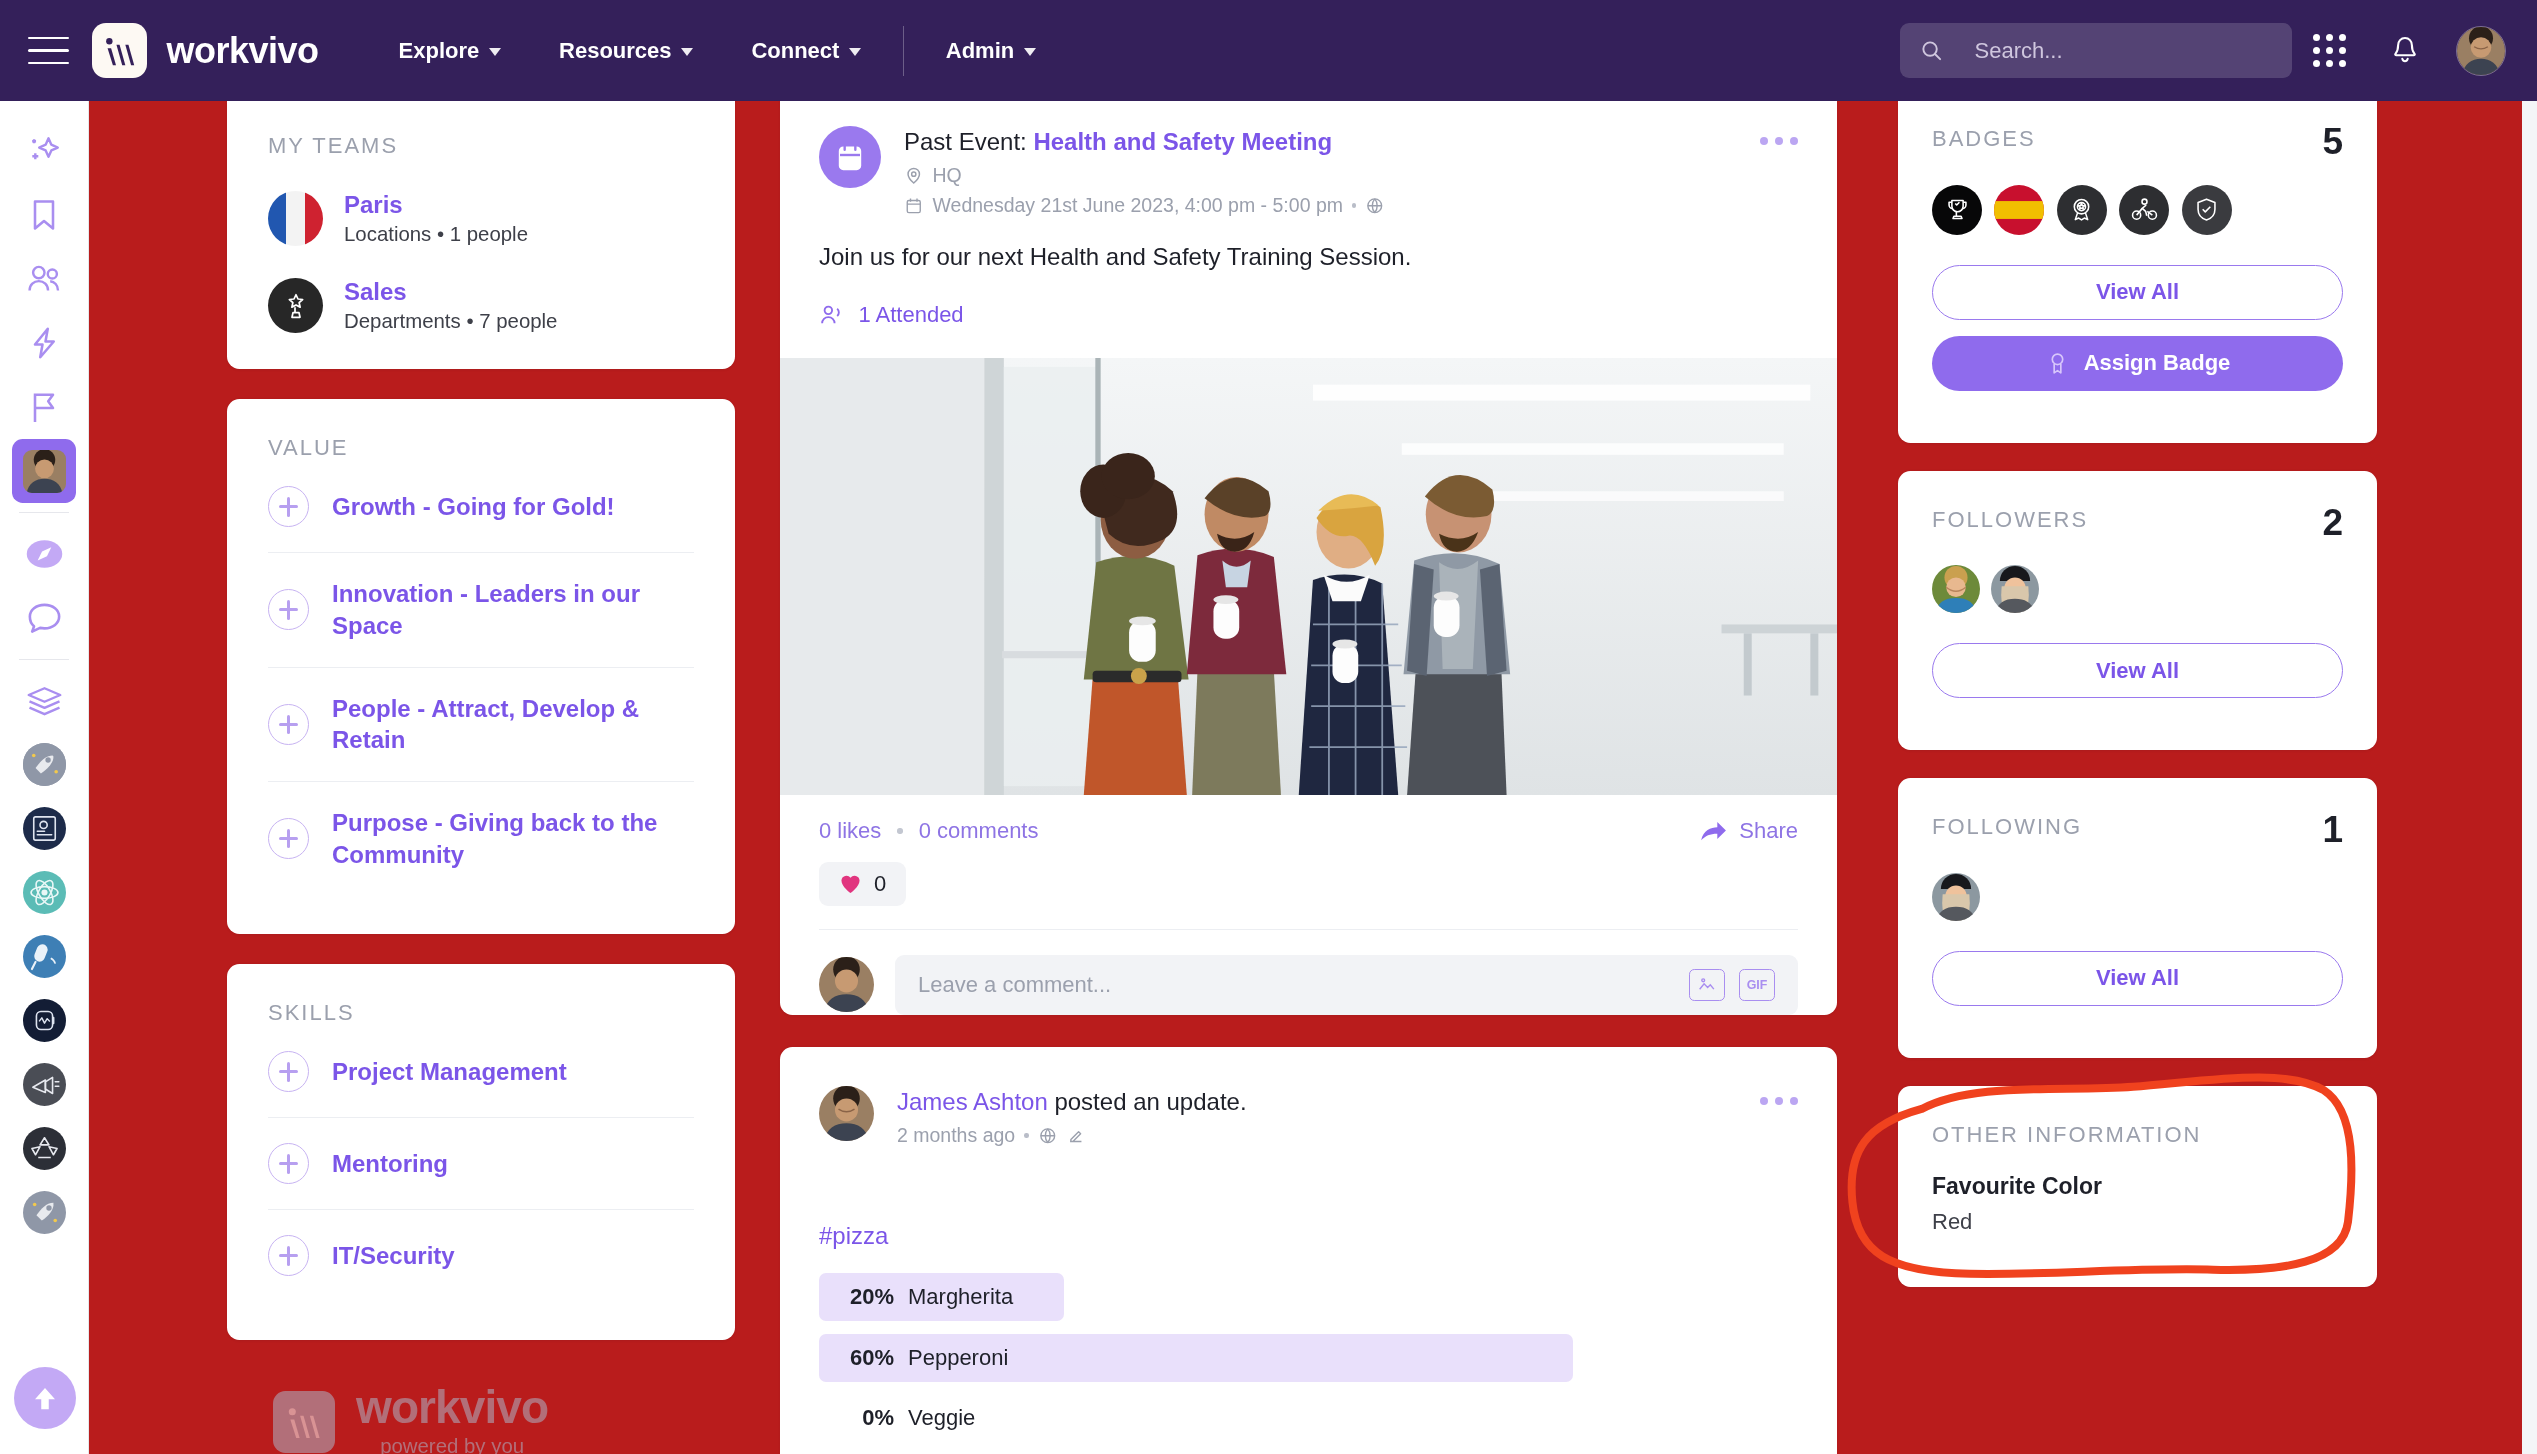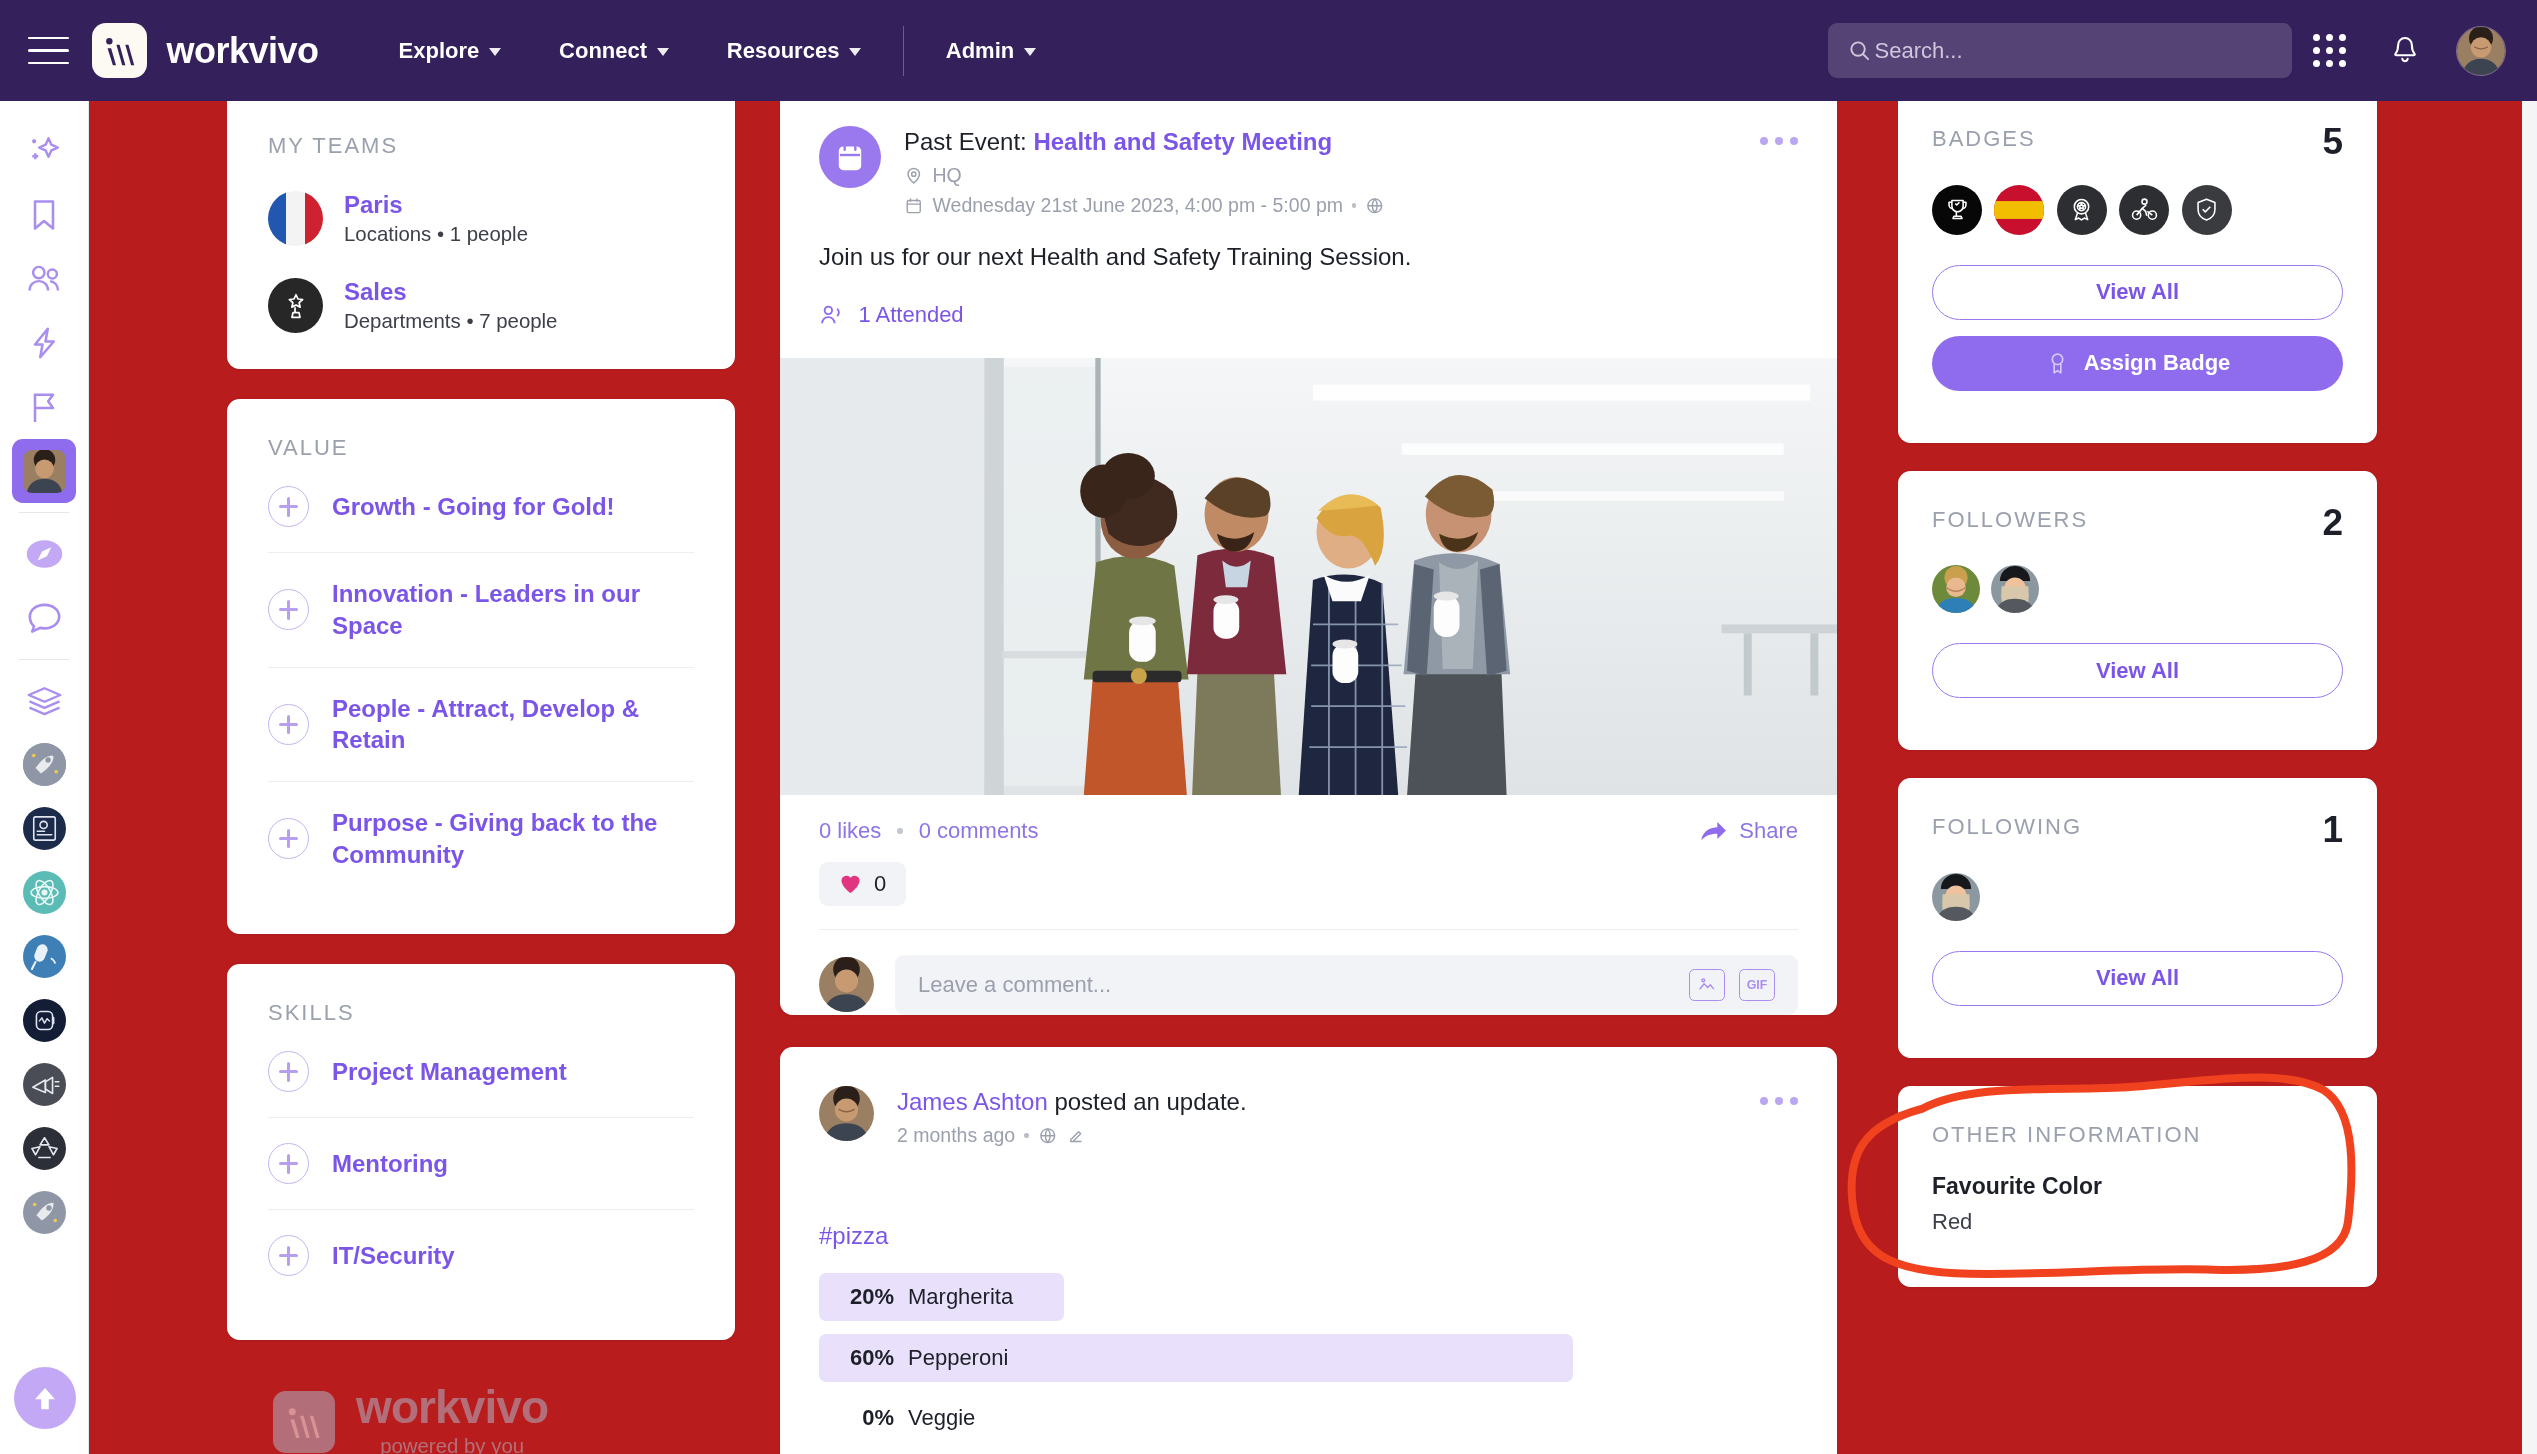--- a/index.html
+++ b/index.html
@@ -45,23 +45,23 @@
   .caret {
     width: 0; height: 0;
     border-left: 6.2px solid transparent; border-right: 6.2px solid transparent;
     border-top: 8px solid #fff; opacity: .92; margin-top: 3.6px;
   }
   .navdivider { width: 1.8px; height: 50px; background: rgba(255,255,255,.28); margin: 0 12.4px; }
   .topbar-right {
     margin-left: auto; display: flex; align-items: center; gap: 0; padding-right: 32px;
   }
   .searchbox {
-    width: 464px; height: 55px; border-radius: 9px;
+    width: 392px; height: 55px; border-radius: 9px;
     background: rgba(255,255,255,.16);
-    display: flex; align-items: center; padding: 0 19.5px; gap: 4px;
+    display: flex; align-items: center; padding: 0 19.5px; gap: 32px;
     cursor: text;
   }
   .searchbox .ph { color: #cfc6de; font-size: 22px; }
   .topicon { width: 75px; display: flex; align-items: center; justify-content: center; cursor: pointer; }
   .grid-dots { display: grid; grid-template-columns: repeat(3, 7px); gap: 6.2px; }
   .grid-dots i { width: 7px; height: 7px; background: #fff; border-radius: 50%; display: block; }
   .avatar-top {
     width: 50px; height: 50px; border-radius: 50%;
     margin-left: 14px; overflow: hidden; cursor: pointer;
     border: 1.8px solid rgba(255,255,255,.35);
@@ -281,25 +281,25 @@
       </svg>
     </div>
     <div class="brand-name">workvivo</div>
   </div>
   <nav class="mainnav">
     <div class="navitem">
       <span>Explore</span>
       <span class="caret"></span>
     </div>
     <div class="navitem">
+      <span>Resources</span>
+      <span class="caret"></span>
+    </div>
+    <div class="navitem">
       <span>Connect</span>
-      <span class="caret"></span>
-    </div>
-    <div class="navitem">
-      <span>Resources</span>
       <span class="caret"></span>
     </div>
     <div class="navdivider"></div>
     <div class="navitem">
       <span>Admin</span>
       <span class="caret"></span>
     </div>
   </nav>
   <div class="topbar-right">
     <div class="searchbox">

